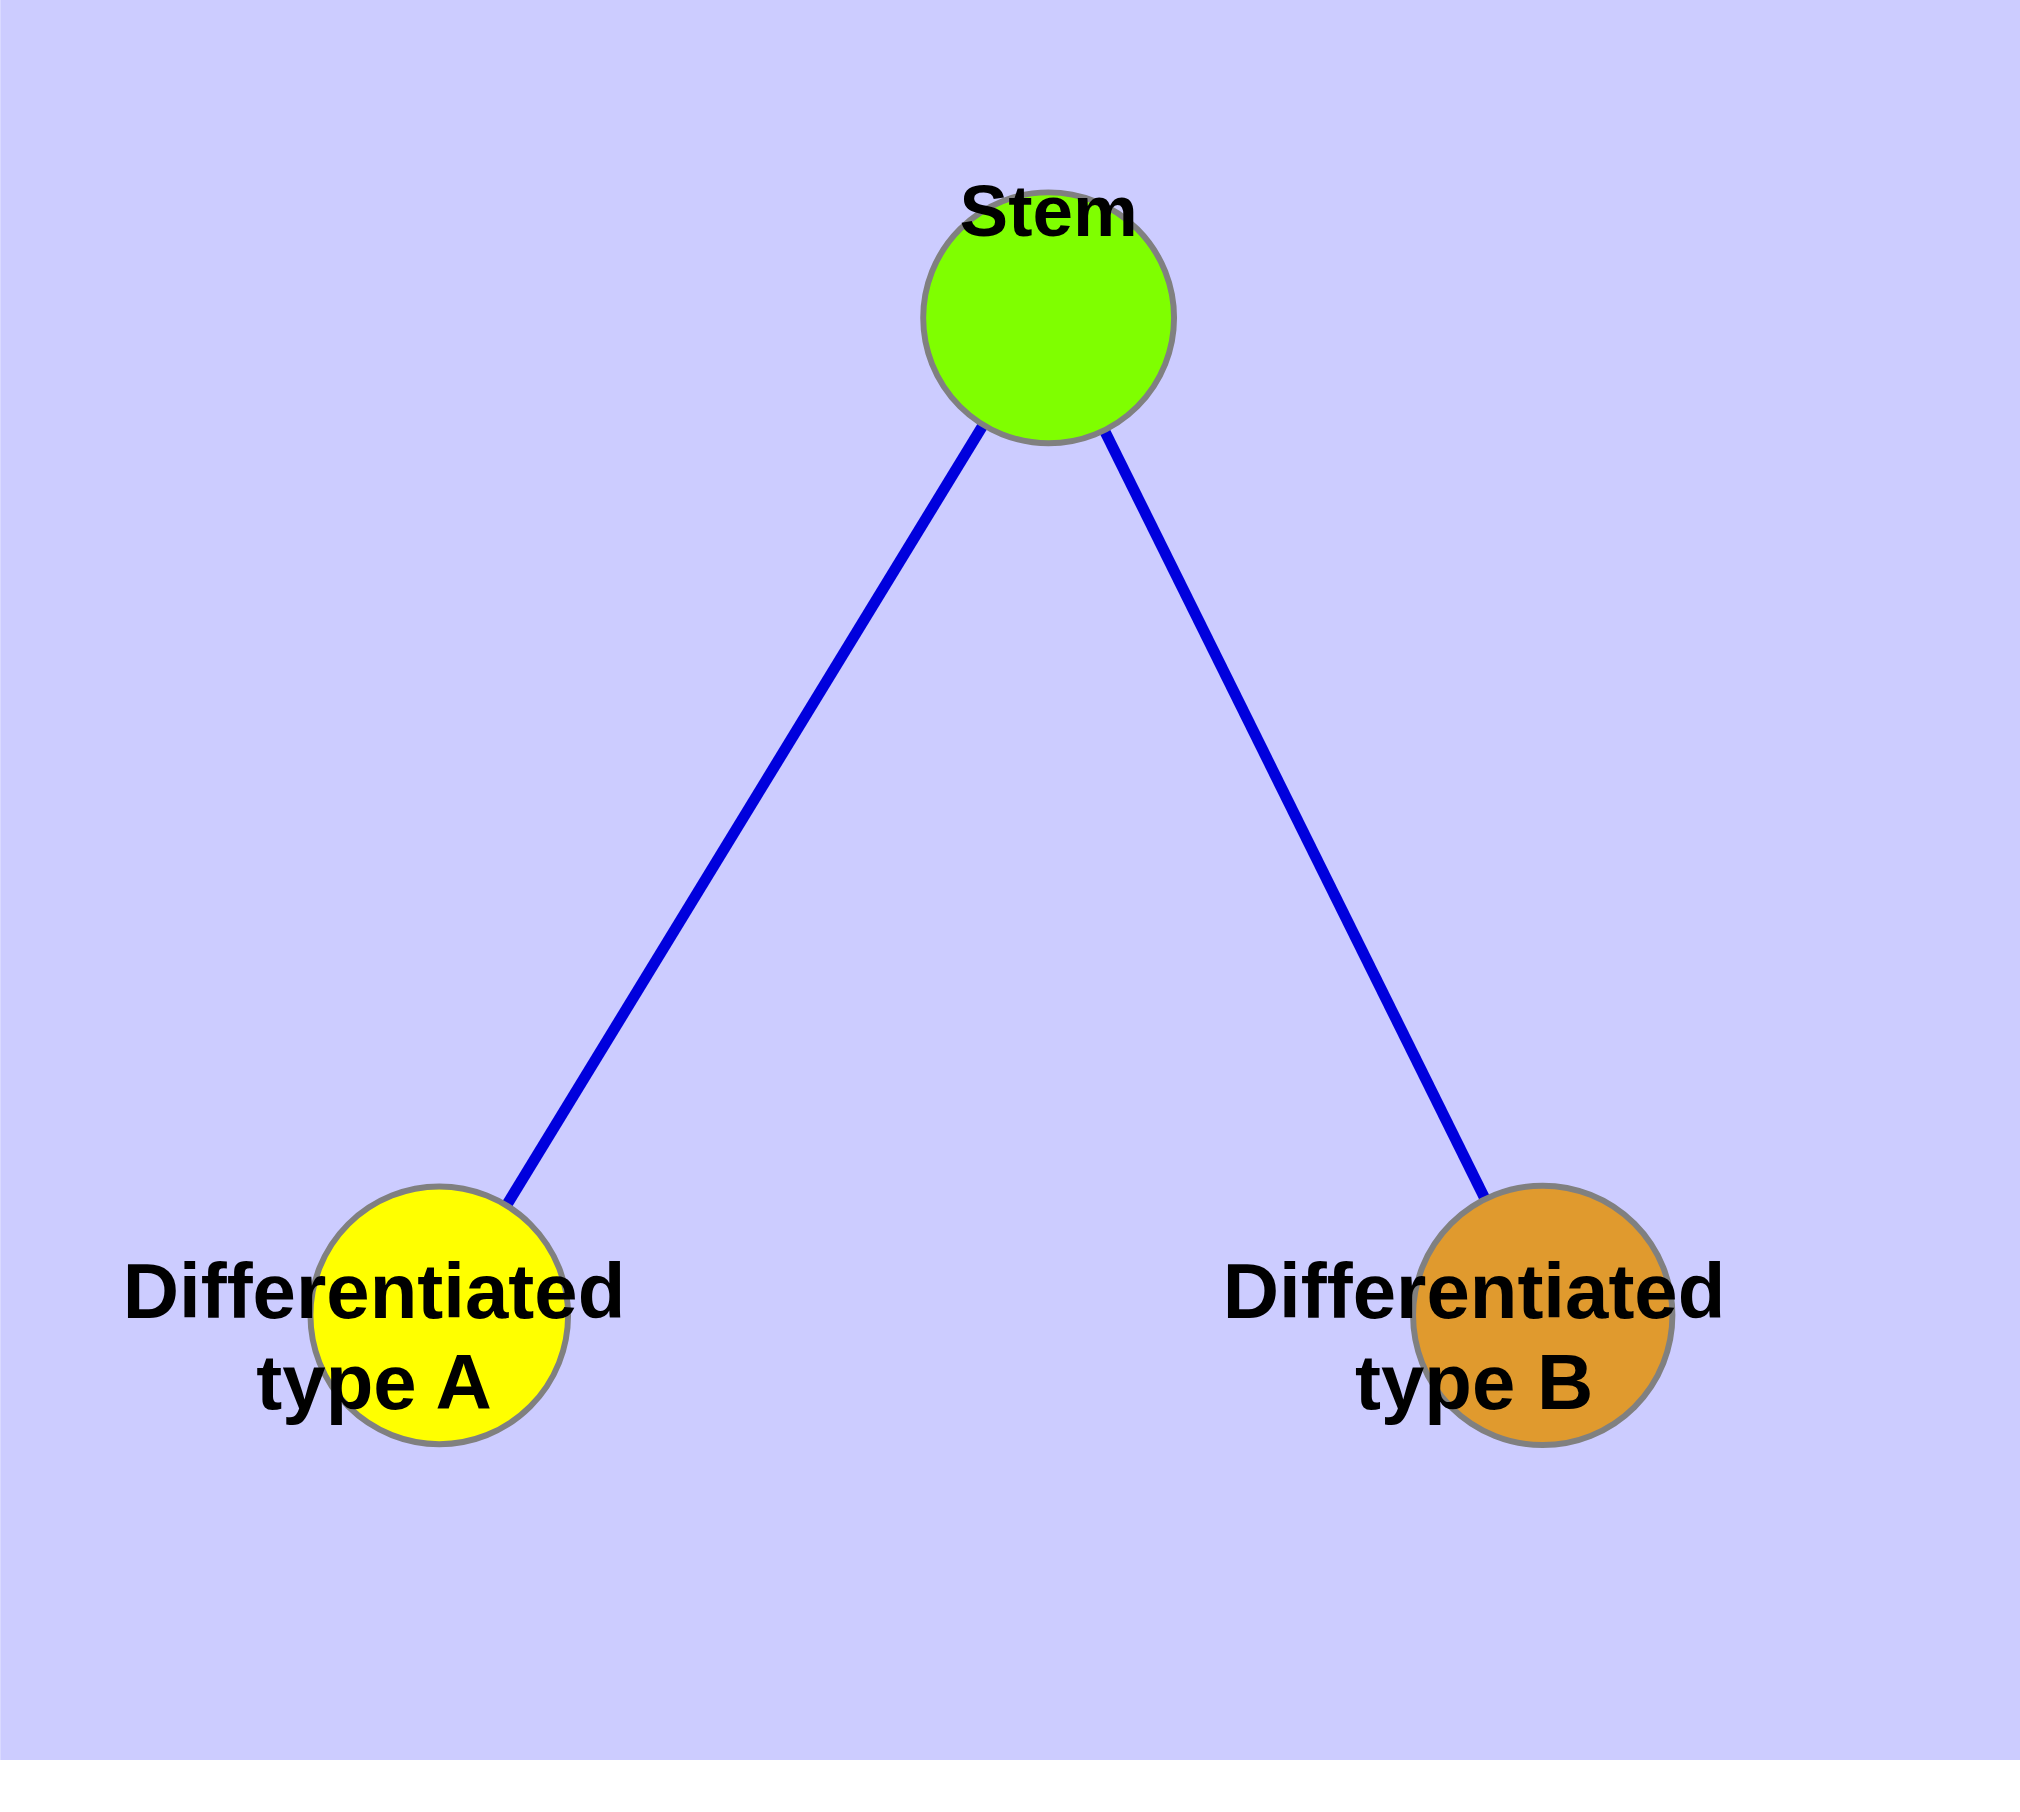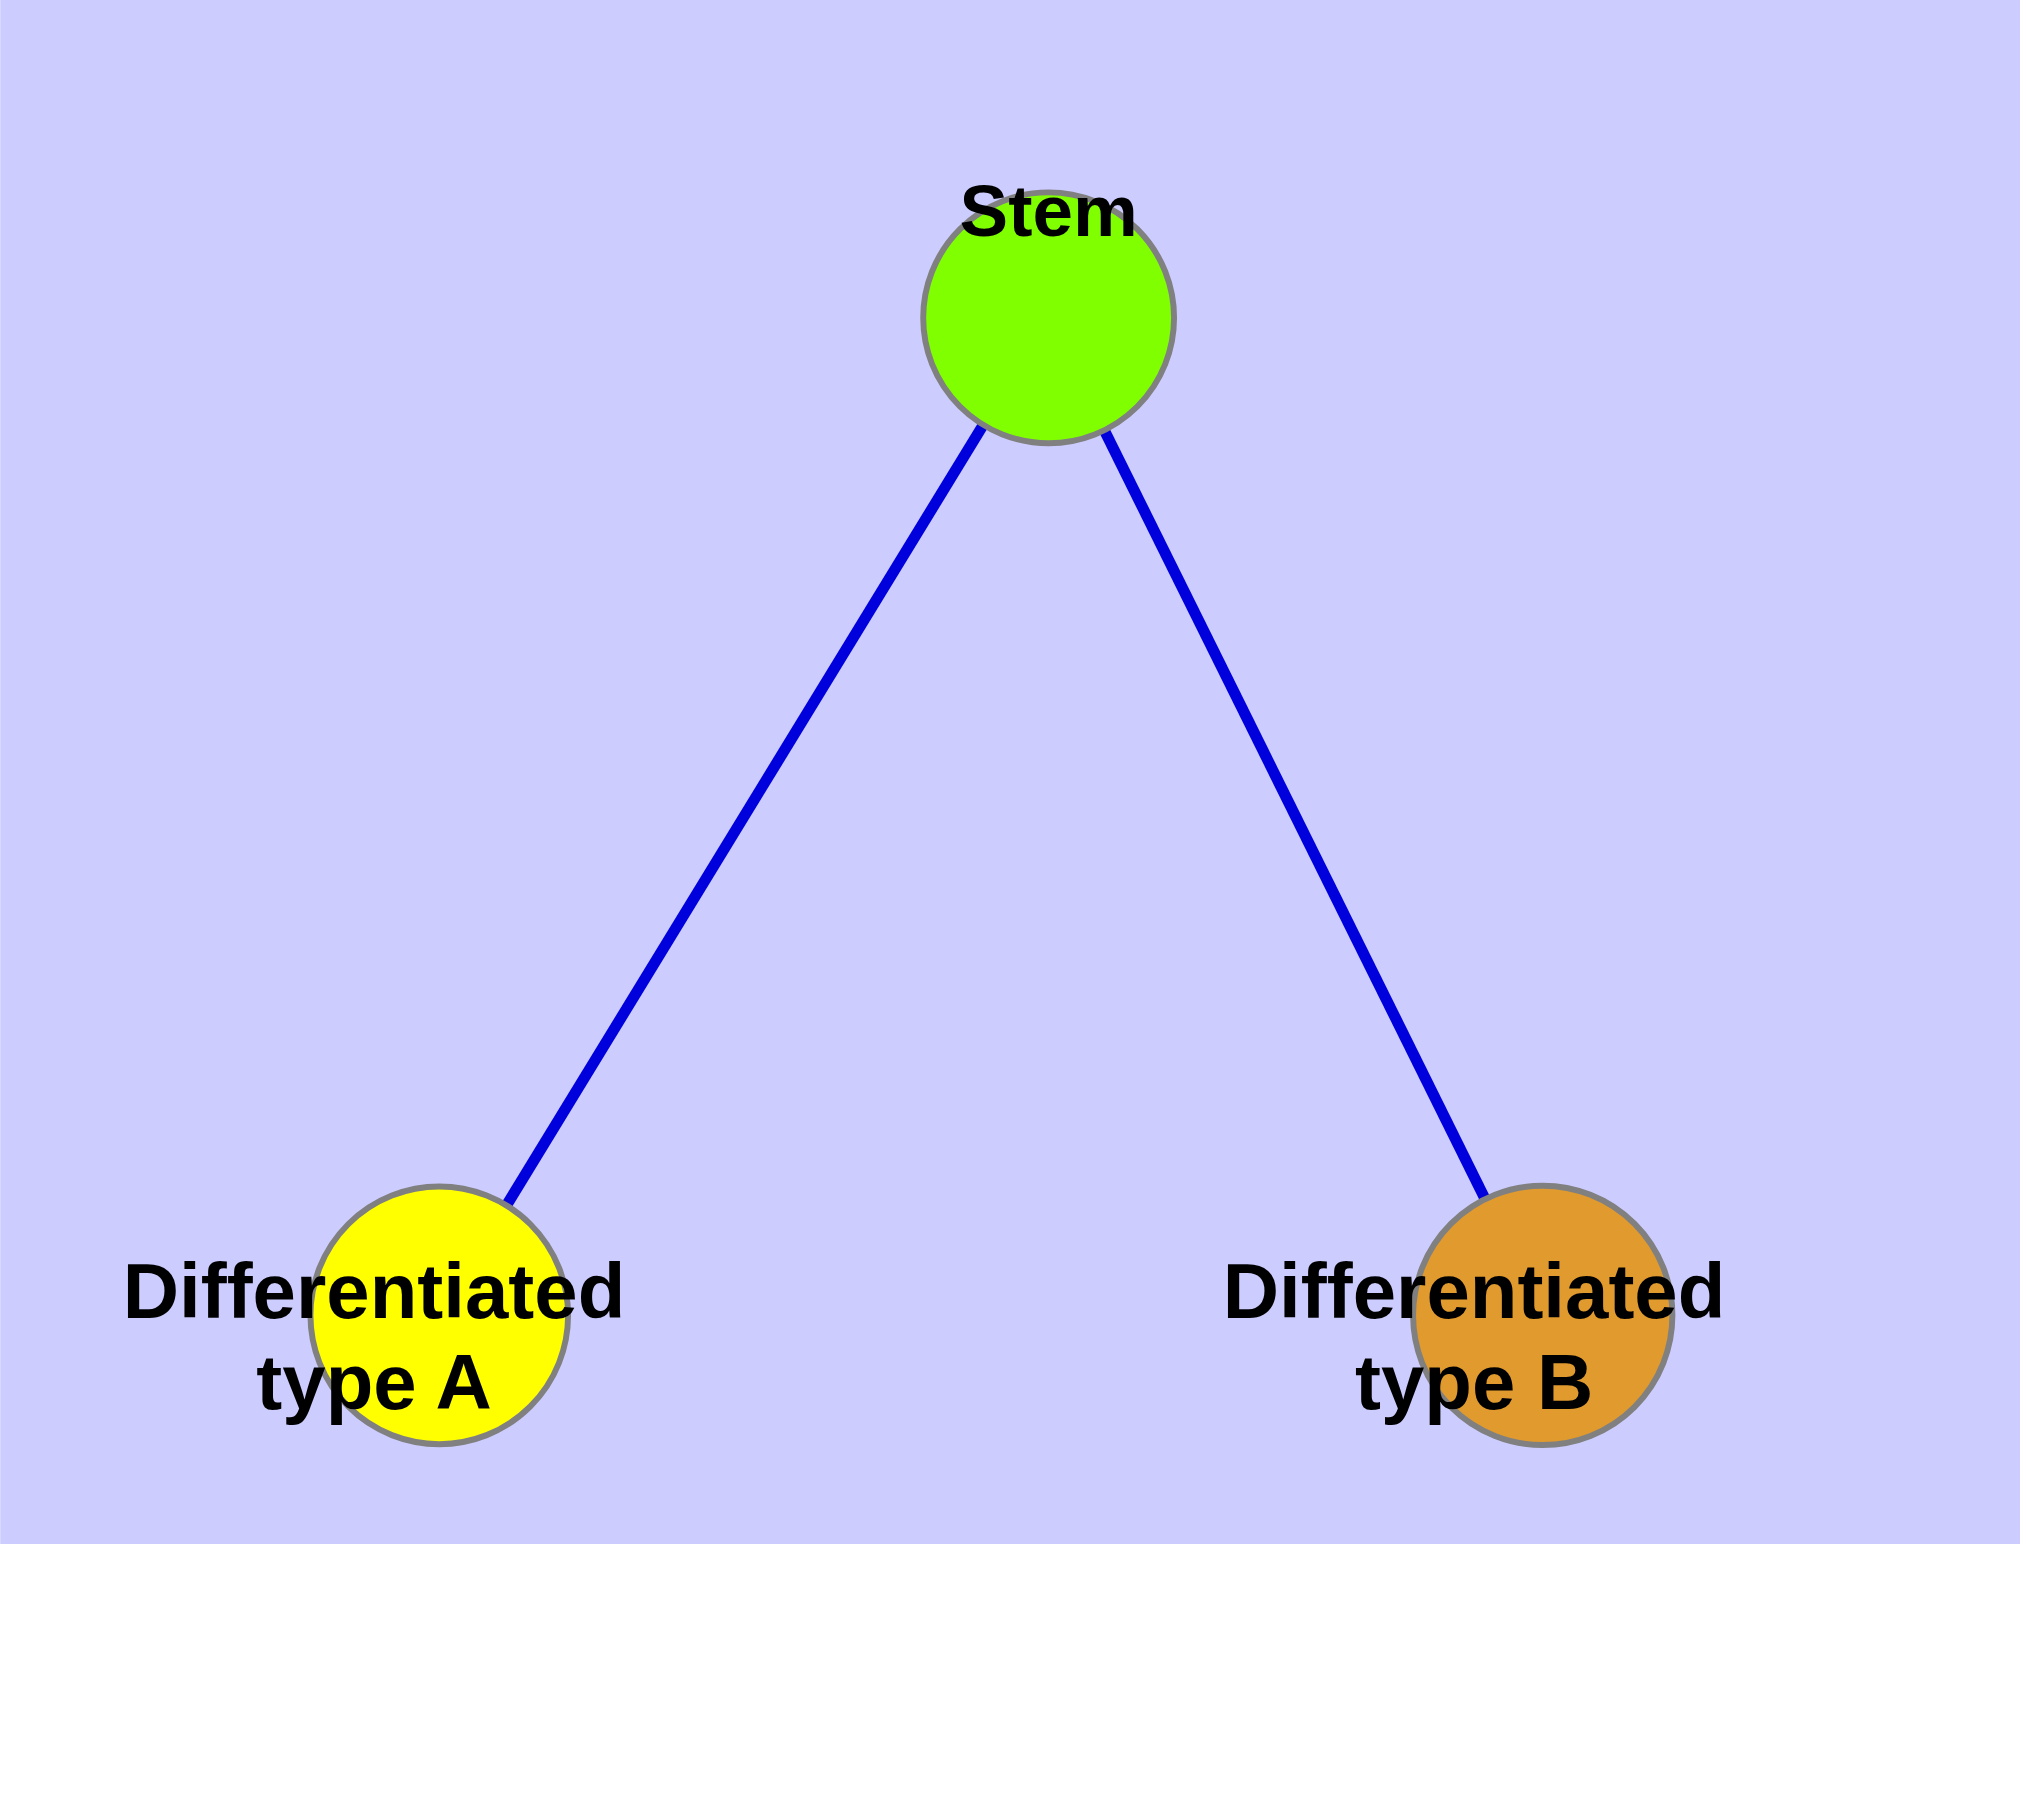--- a/index.html
+++ b/index.html
@@ -29,21 +29,21 @@
     text-anchor: middle;
     dominant-baseline: alphabetic;
     paint-order: normal;
   }
   .node-label-stem { font-size: 86px; }
   .node-label-leaf { font-size: 92px; }
 </style>
 </head>
 <body>
 
-<div id="canvas" style="width: 2021px; height: 1544px; text-decoration: underline;">
+<div id="canvas" style="width: 2021px; height: 1760px; text-decoration: underline;">
   <svg id="graph-svg" viewBox="0 0 2384 2138" xmlns="http://www.w3.org/2000/svg" style="width: 2021px; height: 1812px;">
     <rect id="bg-rect" x="0" y="0" width="2384" height="2138" fill="#ccccff"></rect>
     <g id="edges-layer">
         <line x1="1237" y1="375" x2="518" y2="1552" stroke="#0000dd" stroke-width="13" stroke-linecap="butt"></line>
         <line x1="1237" y1="375" x2="1820" y2="1552" stroke="#0000dd" stroke-width="13" stroke-linecap="butt"></line>
       </g>
     <g id="nodes-layer">
         <g>
           <circle cx="1237" cy="375" r="148" fill="#7fff00" stroke="#808080" stroke-width="7"></circle>
           <text class="node-label node-label-stem" x="1237" y="278" font-size="86" fill="#000000"><tspan x="1237" dy="0">Stem</tspan></text>

